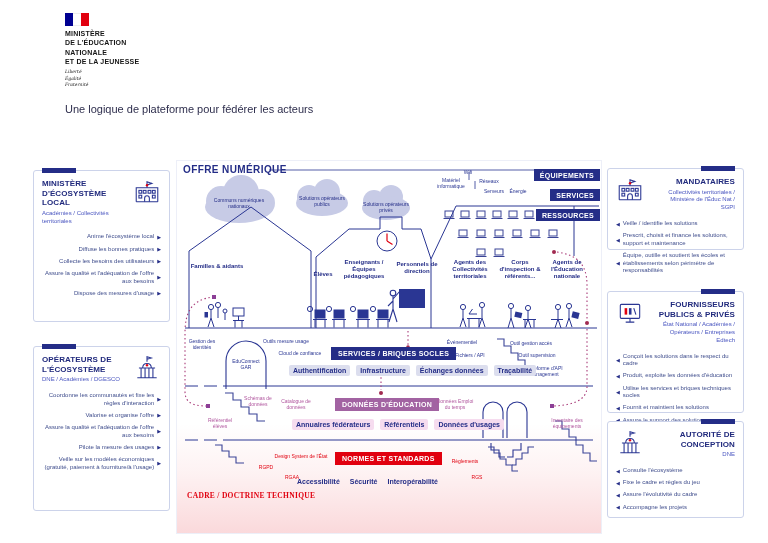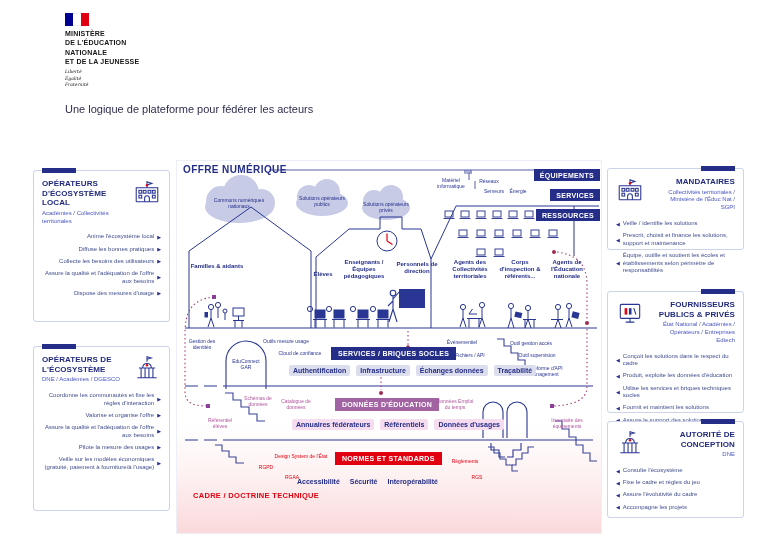--- a/index.html
+++ b/index.html
@@ -41,21 +41,21 @@
   .badge{position:absolute;background:#242d87;color:#fff;font-weight:bold;font-size:7px;
          padding:2.5px 6px;letter-spacing:.3px;white-space:nowrap;}
   .bandbox{position:absolute;color:#fff;font-weight:bold;font-size:7px;padding:3px 7px;letter-spacing:.3px;white-space:nowrap;}
   .bandbox.navy{background:#242d87}.bandbox.purple{background:#a263a2}.bandbox.red{background:#e1000f}
   .actor{position:absolute;transform:translateX(-50%);font-size:6px;font-weight:bold;color:#242d87;
          text-align:center;line-height:1.18;}
   .tagrow{position:absolute;display:flex;gap:6px;}
   .tag{background:#dcdeee;color:#242d87;font-weight:bold;font-size:7px;padding:2px 4px;border-radius:2px;white-space:nowrap;}
   .tag.pink{background:#f6dcef}
   .tag.bare{background:transparent;padding:2px 0;}
-  .cfooter{position:absolute;left:16px;top:330px;font-size:7.5px;font-weight:bold;color:#e1000f;letter-spacing:.3px;}
+  .cfooter{position:absolute;left:10px;top:330px;font-size:7.5px;font-weight:bold;color:#e1000f;letter-spacing:.3px;font-family:Liberation Serif, serif;}
 </style>
 </head>
 <body>
 
 <div class="page">
 
   <div class="logo">
     <div class="flag">
       <span class="b"></span>
         <span class="w"></span>
@@ -70,21 +70,21 @@
     <div class="motto">
       <span style="display:block">Liberté</span>
       <span style="display:block">Égalité</span>
       <span style="display:block">Fraternité</span>
     </div>
   </div>
   <div class="subtitle">Une logique de plateforme pour fédérer les acteurs</div>
 
   <div class="sidebox left" style="left:33px;top:170px;height:152px;">
     <div class="bar"></div>
-    <h3>OPÉRATEURS D'ÉCOSYSTÈME LOCAL</h3>
+    <h3>MINISTÈRE D'ÉCOSYSTÈME LOCAL</h3>
     <div class="sub">Académies / Collectivités territoriales</div>
     <svg class="boxicon" viewBox="0 0 26 26">
       <g stroke="#2a3693" stroke-width="1" fill="none">
         <path d="M3,22 V9 h20 V22 M3,22 h20"></path>
           <path d="M13,9 V3.5 l4.5,1.5 -4.5,1.5"></path>
         <rect x="5.5" y="11.5" width="2.6" height="2.6"></rect>
           <rect x="9.5" y="11.5" width="2.6" height="2.6"></rect>
         <rect x="14" y="11.5" width="2.6" height="2.6"></rect>
           <rect x="18" y="11.5" width="2.6" height="2.6"></rect>
         <rect x="5.5" y="16" width="2.6" height="2.6"></rect>

